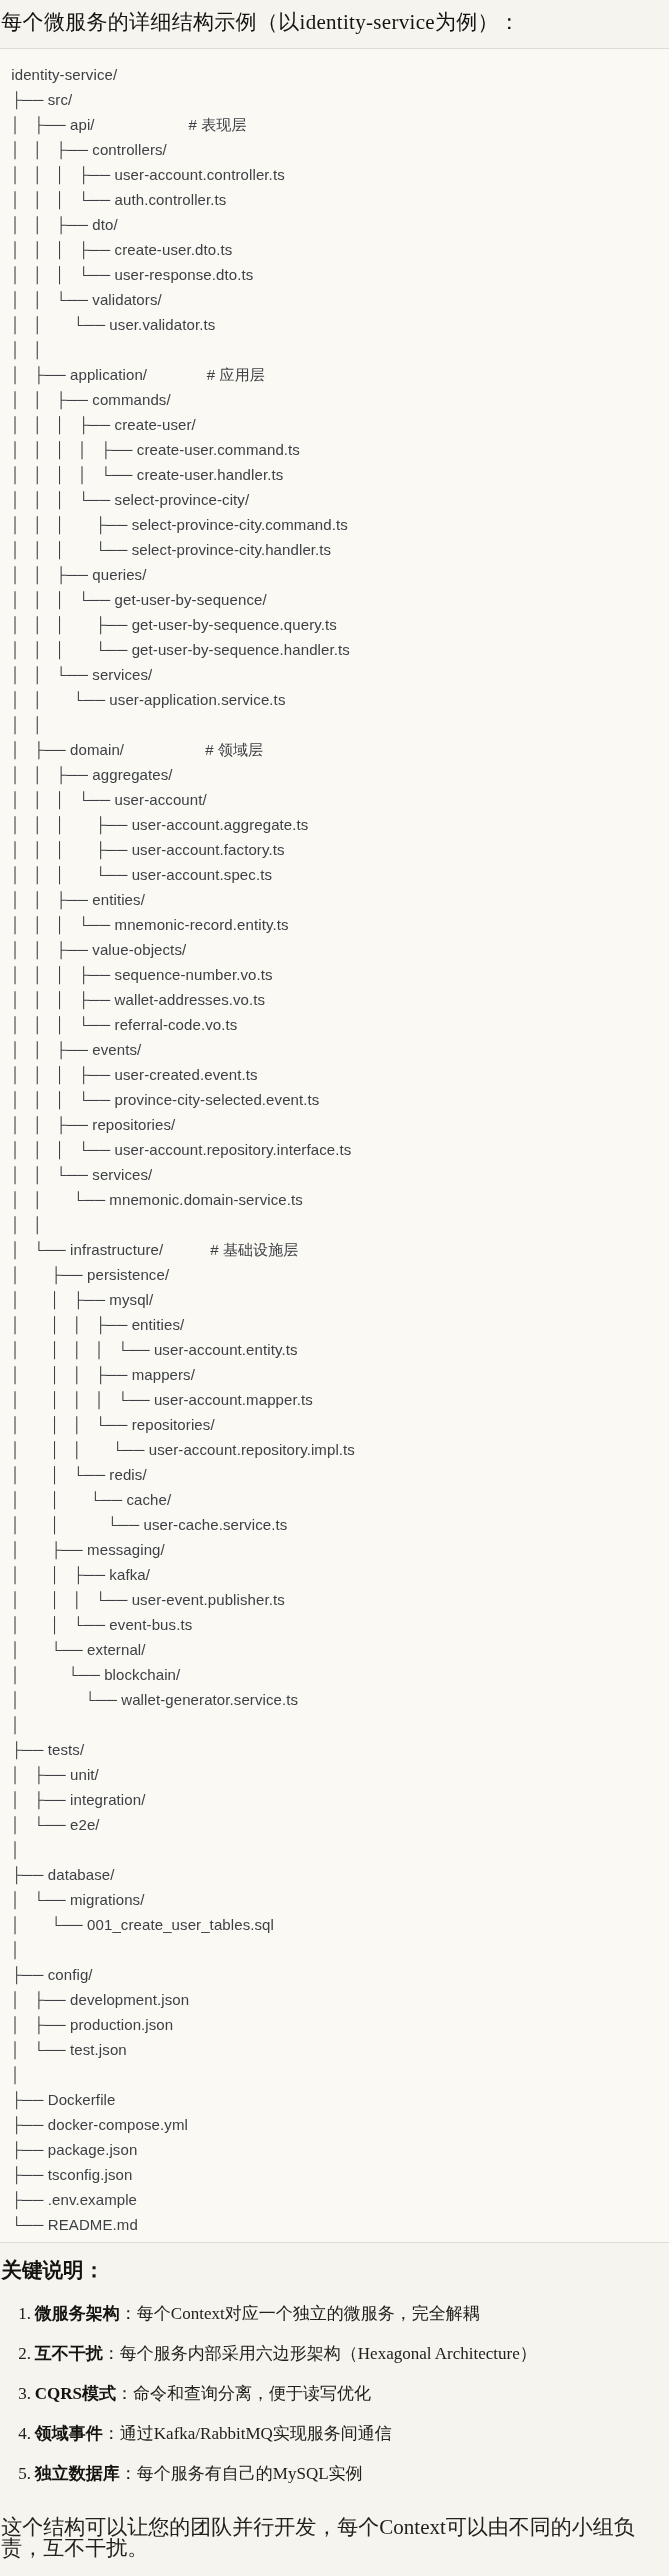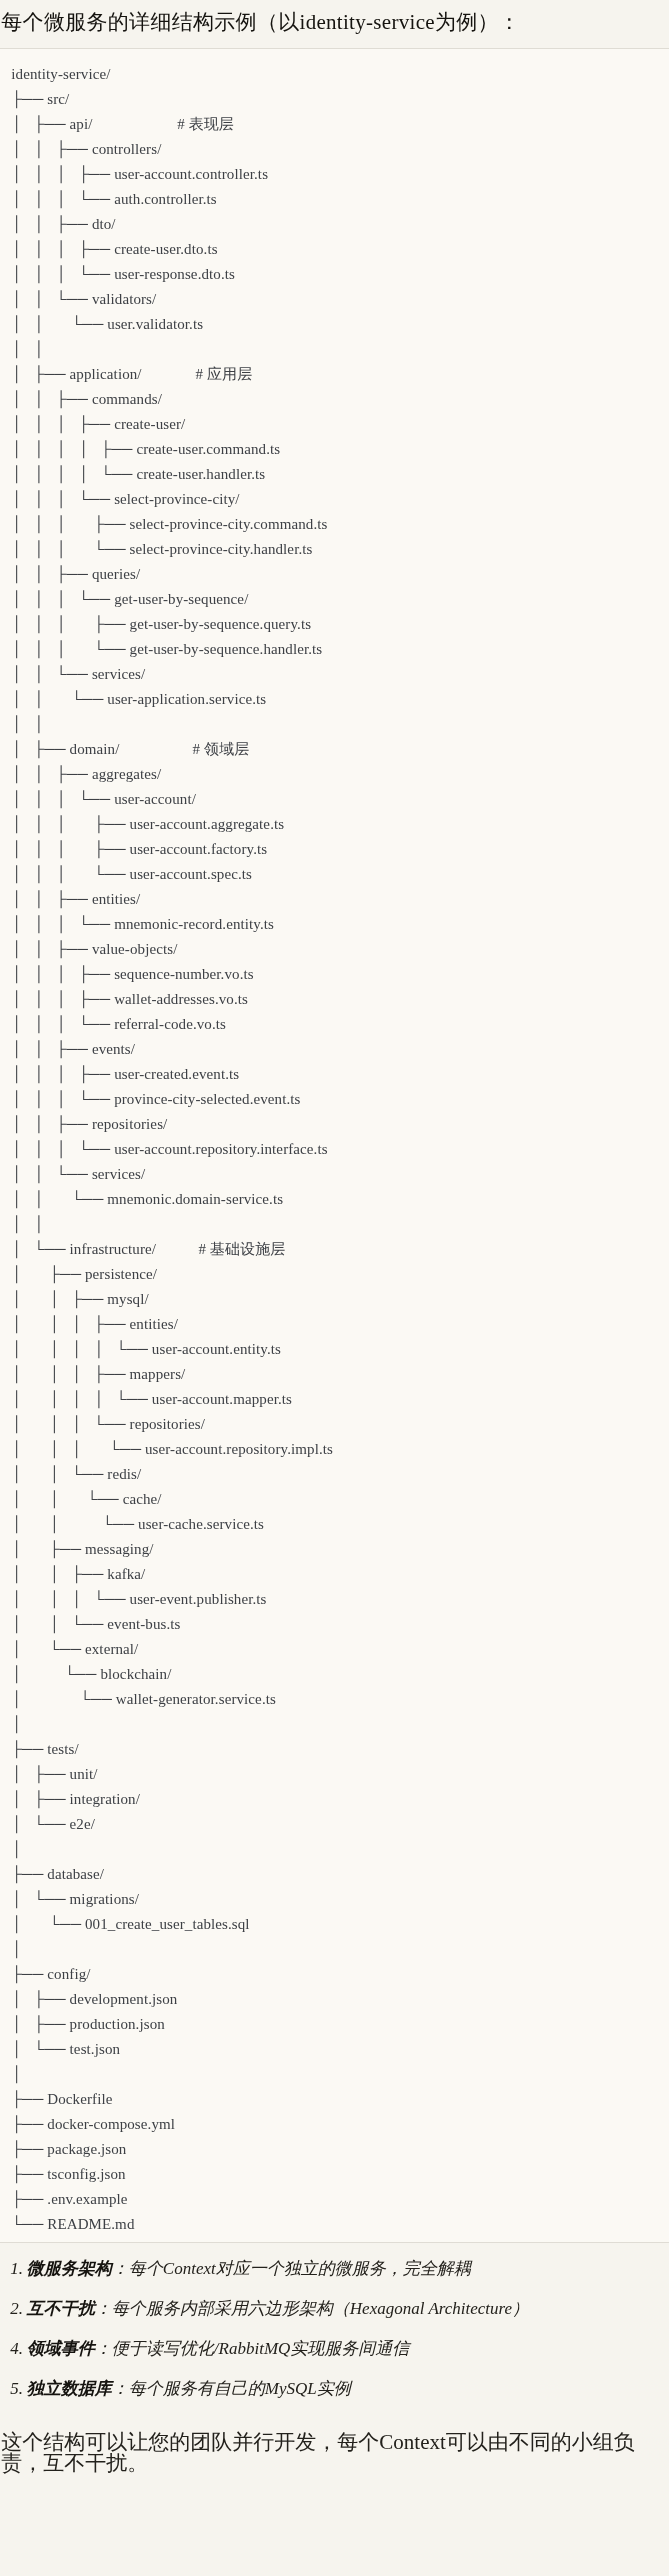--- a/index.html
+++ b/index.html
@@ -32,44 +32,43 @@
     letter-spacing:0.3px;
   }
   .code-block{
     background:var(--code-bg);
     border-bottom:0.6px solid var(--divider);
     padding:13px 11.3px 5.6px 11.3px;
     width:100%;
   }
   .code-block pre{
     margin:0;
-    font-family:Liberation Serif, serif;
+    font-family:Liberation Sans, sans-serif;
     font-size:15px;
     line-height:25px;
     color:var(--tree-text);
     letter-spacing:0.1px;
     white-space:pre;
   }
   .notes{
     padding:15px 10px 6.3px 1.3px;
   }
   .notes h2{
     margin:0 0 20px 0;
     font-size:20.6px;
     line-height:25px;
     font-weight:700;
     color:var(--title-text);
   }
   .note-item{
     font-size:17px;
     line-height:21px;
     margin-bottom:19px;
-    padding-left:9px;
+    padding-left:17px;
     color:var(--body-text);
-    font-style:italic;
   }
   .note-item .num{
     margin-right:3.8px;
   }
   .note-item strong{
     font-weight:700;
     color:var(--title-text);
   }
   .closing{
     margin:33px 0 0 0;
@@ -169,30 +168,34 @@
 │
 ├── Dockerfile
 ├── docker-compose.yml
 ├── package.json
 ├── tsconfig.json
 ├── .env.example
 └── README.md</pre>
 </section>
 
 <section class="notes">
+  <h2>关键说明：</h2>
 
   <div>
     <div class="note-item">
       <span class="num">1.</span><strong>微服务架构</strong><span>：每个Context对应一个独立的微服务，完全解耦</span>
     </div>
     <div class="note-item">
       <span class="num">2.</span><strong>互不干扰</strong><span>：每个服务内部采用六边形架构（Hexagonal Architecture）</span>
     </div>
     <div class="note-item">
-      <span class="num">4.</span><strong>领域事件</strong><span>：便于读写优化/RabbitMQ实现服务间通信</span>
+      <span class="num">3.</span><strong>CQRS模式</strong><span>：命令和查询分离，便于读写优化</span>
+    </div>
+    <div class="note-item">
+      <span class="num">4.</span><strong>领域事件</strong><span>：通过Kafka/RabbitMQ实现服务间通信</span>
     </div>
     <div class="note-item">
       <span class="num">5.</span><strong>独立数据库</strong><span>：每个服务有自己的MySQL实例</span>
     </div>
   </div>
 
   <p class="closing">这个结构可以让您的团队并行开发，每个Context可以由不同的小组负责，互不干扰。</p>
 </section>
 
 

